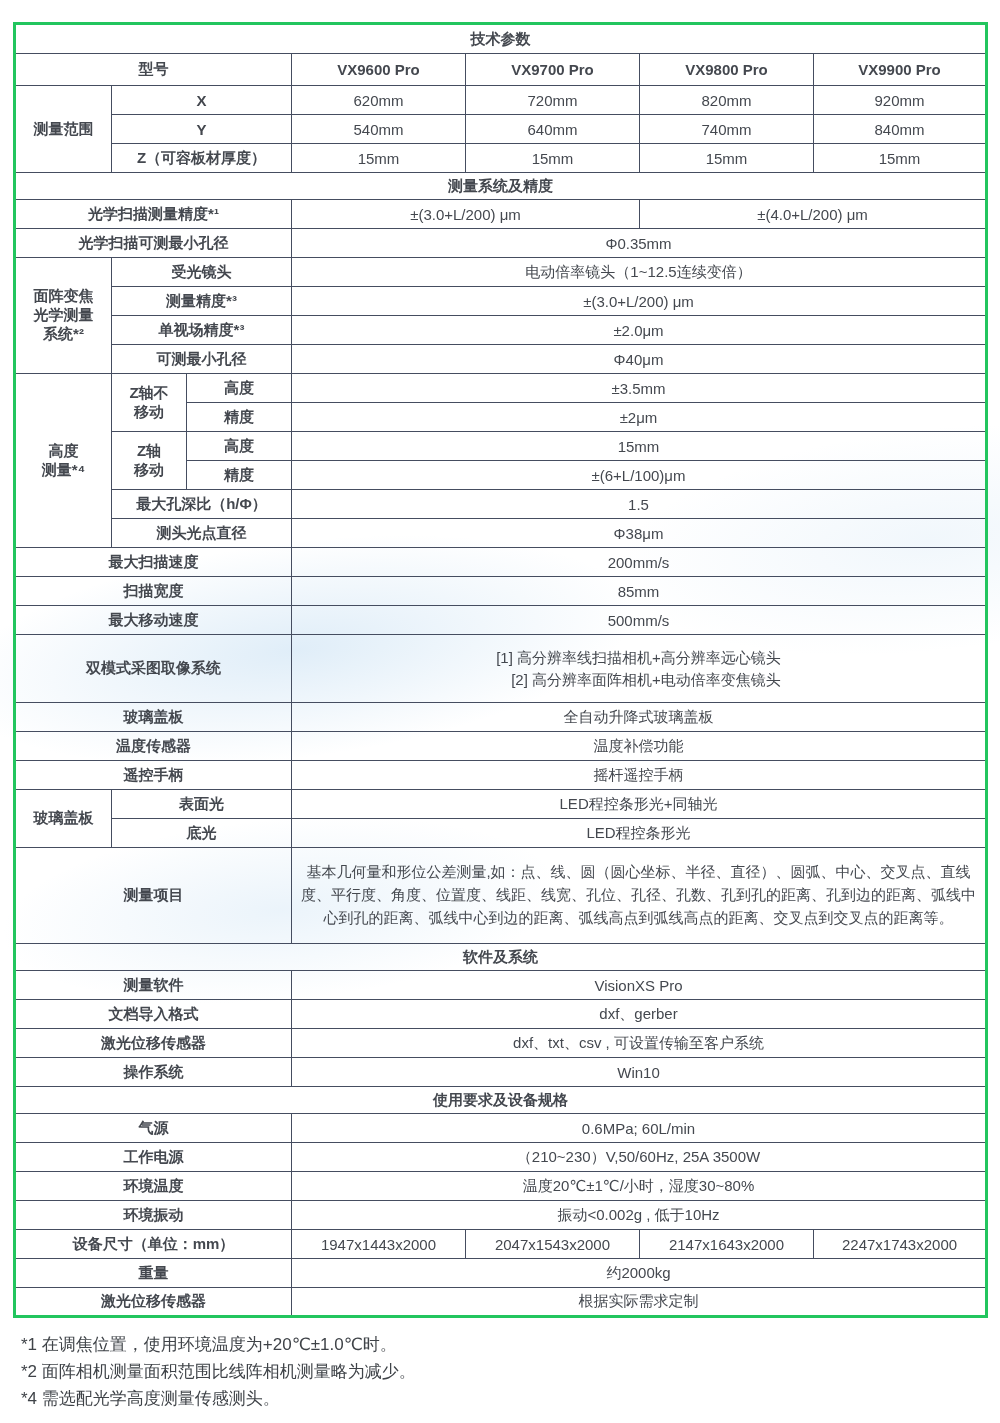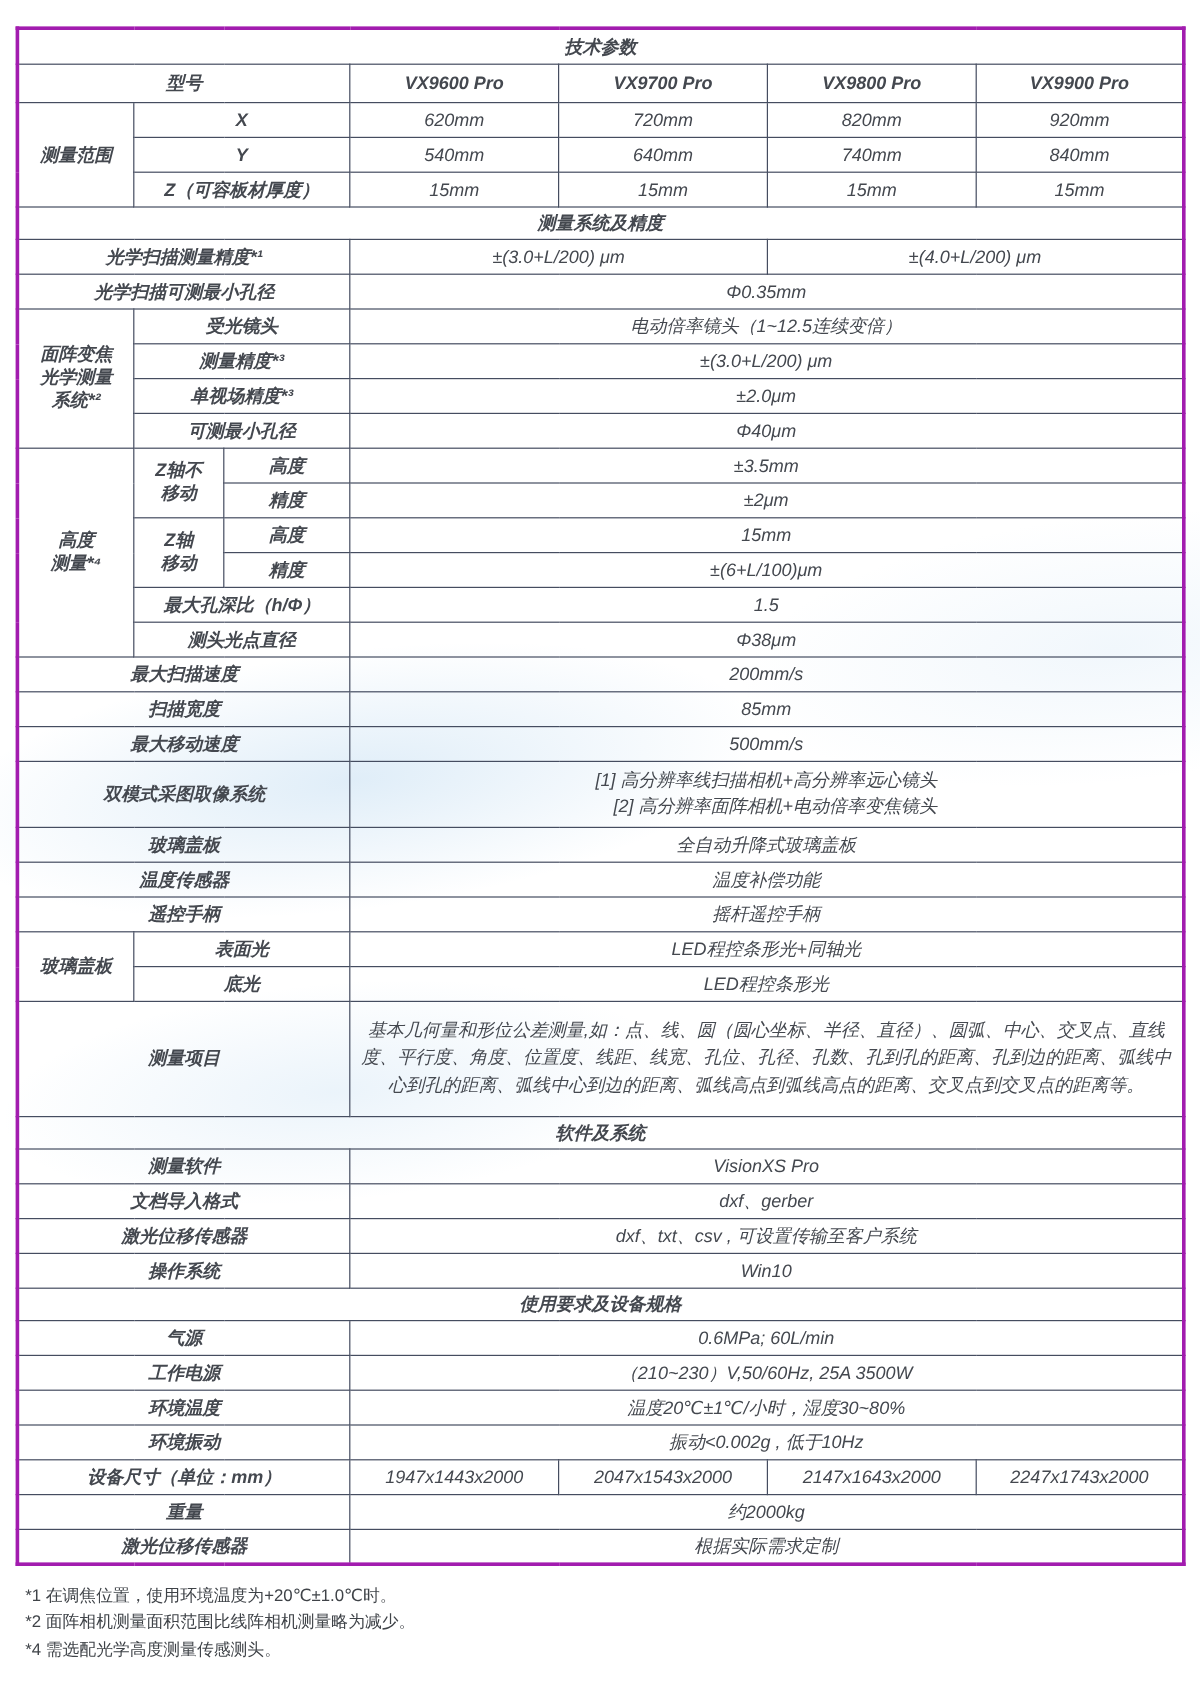--- a/index.html
+++ b/index.html
@@ -14,49 +14,48 @@
     background:radial-gradient(ellipse closest-side,rgba(130,185,228,0.25),rgba(130,185,228,0) 72%);}
   .wave2{left:-120px;top:780px;width:800px;height:260px;transform:rotate(-5deg);
     background:radial-gradient(ellipse closest-side,rgba(130,185,228,0.16),rgba(130,185,228,0) 70%);}
   .wave3{left:480px;top:380px;width:900px;height:320px;transform:rotate(-6deg);
     background:radial-gradient(ellipse closest-side,rgba(140,190,230,0.12),rgba(140,190,230,0) 70%);}
 
   table.spec{
     position:relative;z-index:1;
     border-collapse:collapse;table-layout:fixed;
     width:972px;margin:22px 0 0 13px;
-    border:3px solid #a21caf;
+    border:3px solid #22c55e;
     background:transparent;
-    font-style:italic;
   }
   table.spec td{
     border:1.8px solid #454d60;
     font-size:15px;color:#44484f;
     text-align:center;vertical-align:middle;
     padding:1px 4px;overflow:hidden;
   }
   tr{height:29px;}
   tr.r-title{height:30px;}
   tr.r-model{height:32px;}
   tr.r-sec{height:27px;margin-top:10px;}
-  tr.r-dual{height:55px;}
+  tr.r-dual{height:68px;}
   tr.r-items{height:96px;}
 
   td.title-cell{text-align:left;font-weight:700;font-size:17.5px;color:#2c2f33;padding-left:11px;}
   td.label{font-weight:600;color:#3b3f46;}
   td.model{font-weight:700;color:#34383e;}
   td.sec{font-weight:700;color:#34383e;}
   .preline{white-space:pre-line;line-height:1.25;}
   .dual-inner{display:inline-block;text-align:right;white-space:pre-line;line-height:1.45;}
   td.items-text{
     text-align:left;font-size:14px;line-height:1.52;color:#45494f;
     padding:6px 10px;font-weight:400;
   }
   .footnotes{position:relative;z-index:1;margin:13px 0 0 21px;color:#3f4348;
-    font-size:14px;line-height:1.6;font-weight:500;}
+    font-size:17px;line-height:1.6;font-weight:500;}
 </style>
 </head>
 <body>
 
 <div class="wave wave1"></div>
 <div class="wave wave2"></div>
 <div class="wave wave3"></div>
 
 <table class="spec">
   <colgroup>

